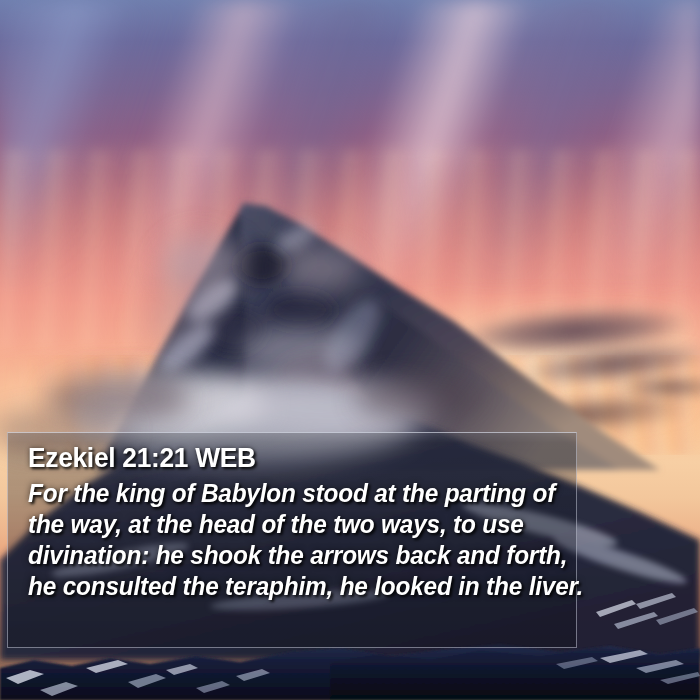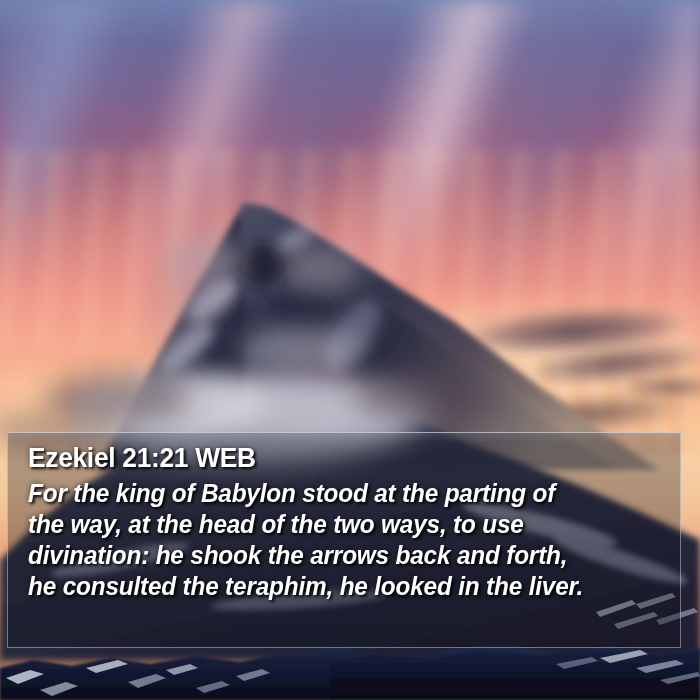--- a/index.html
+++ b/index.html
@@ -142,21 +142,21 @@
   #mountain {
     position: absolute;
     left: 0; top: 0; width: 700px; height: 700px;
   }
 
   
   #verse-panel {
     position: absolute;
     left: 7px;
     top: 432px;
-    width: 674px;
+    width: 570px;
     height: 216px;
     box-sizing: border-box;
     background: rgba(18,20,32,0.30);
     border: 1px solid rgba(226,230,245,0.45);
     border-top-color: rgba(236,240,252,0.62);
     padding: 8px 18px 0 20px;
   }
   #panel-inner-sheen {
     position: absolute;
     inset: 0;

